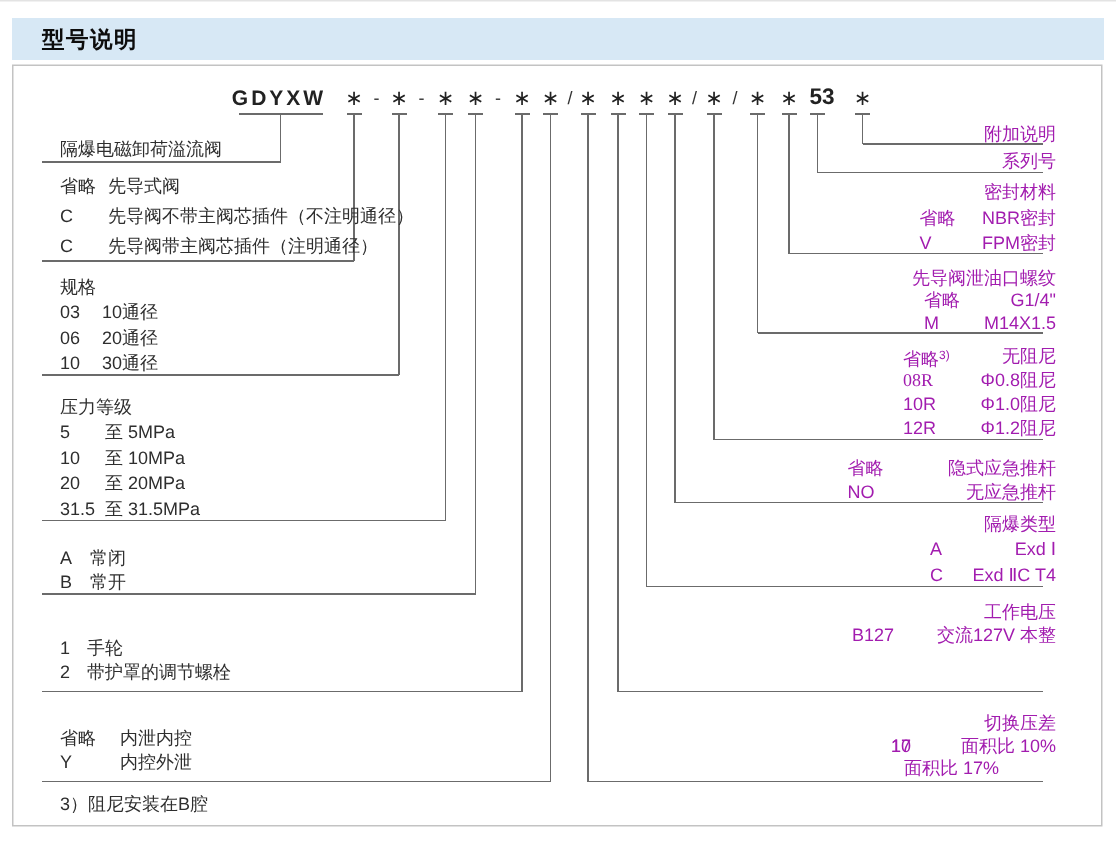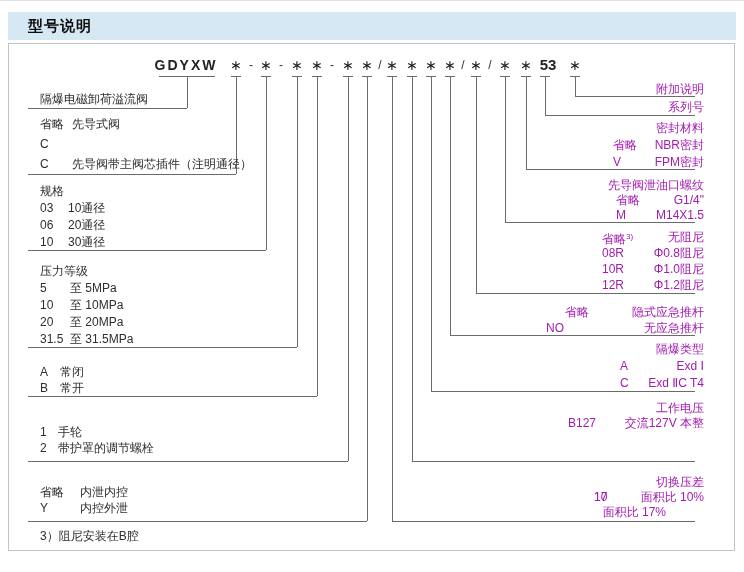--- a/index.html
+++ b/index.html
@@ -132,20 +132,21 @@
           <span>隔爆电磁卸荷溢流阀</span>
         </div>
       </div>
       <div class="lblock" style="top: 113px;">
         <div class="row" style="line-height: 20px; height: 20px;">
           <span class="c" style="width: 28px;">省略</span>
           <span class="l">先导式阀</span>
         </div>
         <div class="row" style="line-height: 20px; height: 20px;">
           <span class="c" style="width: 28px;">C</span>
+          <span class="l">先导阀不带主阀芯插件（不注明通径）</span>
         </div>
         <div class="row" style="line-height: 20px; height: 20px;">
           <span class="c" style="width: 28px;">C</span>
           <span class="l">先导阀带主阀芯插件（注明通径）</span>
         </div>
       </div>
       <div class="lblock" style="top: 182px;">
         <div class="row" style="line-height: 17px; height: 17px;">
           <span>规格</span>
         </div>
@@ -250,38 +251,38 @@
           <span class="c" style="width: 38px;">M</span>
           <span class="l" style="width: 50px;">M14X1.5</span>
         </div>
       </div>
       <div class="rblock" style="top: 228px;">
         <div class="row" style="line-height: 16px; height: 16px;">
           <span class="c" style="width: 40px;">省略<sup>3)</sup></span>
           <span class="l" style="width: 62px;">无阻尼</span>
         </div>
         <div class="row" style="line-height: 16px; height: 16px;">
-          <span class="c" style="width: 40px;">08R</span>
+          <span class="c" style="width: 40px; font-family: Liberation Serif, serif;">08R</span>
           <span class="l" style="width: 62px;">Φ0.8阻尼</span>
         </div>
         <div class="row" style="line-height: 16px; height: 16px;">
           <span class="c" style="width: 40px;">10R</span>
           <span class="l" style="width: 62px;">Φ1.0阻尼</span>
         </div>
         <div class="row" style="line-height: 16px; height: 16px;">
           <span class="c" style="width: 40px;">12R</span>
           <span class="l" style="width: 62px;">Φ1.2阻尼</span>
         </div>
       </div>
       <div class="rblock" style="top: 303px;">
         <div class="row" style="line-height: 16px; height: 16px;">
           <span class="c" style="width: 67px;">省略</span>
           <span class="l" style="width: 72px;">隐式应急推杆</span>
         </div>
-        <div class="row" style="line-height: 16px; height: 16px; gap: 19px;">
+        <div class="row" style="line-height: 16px; height: 16px;">
           <span class="c" style="width: 67px;">NO</span>
           <span class="l" style="width: 72px;">无应急推杆</span>
         </div>
       </div>
       <div class="rblock" style="top: 340px;">
         <div class="row" style="line-height: 17px; height: 17px;">
           <span class="single">隔爆类型</span>
         </div>
         <div class="row" style="line-height: 17px; height: 17px;">
           <span class="c" style="width: 16px;">A</span>

